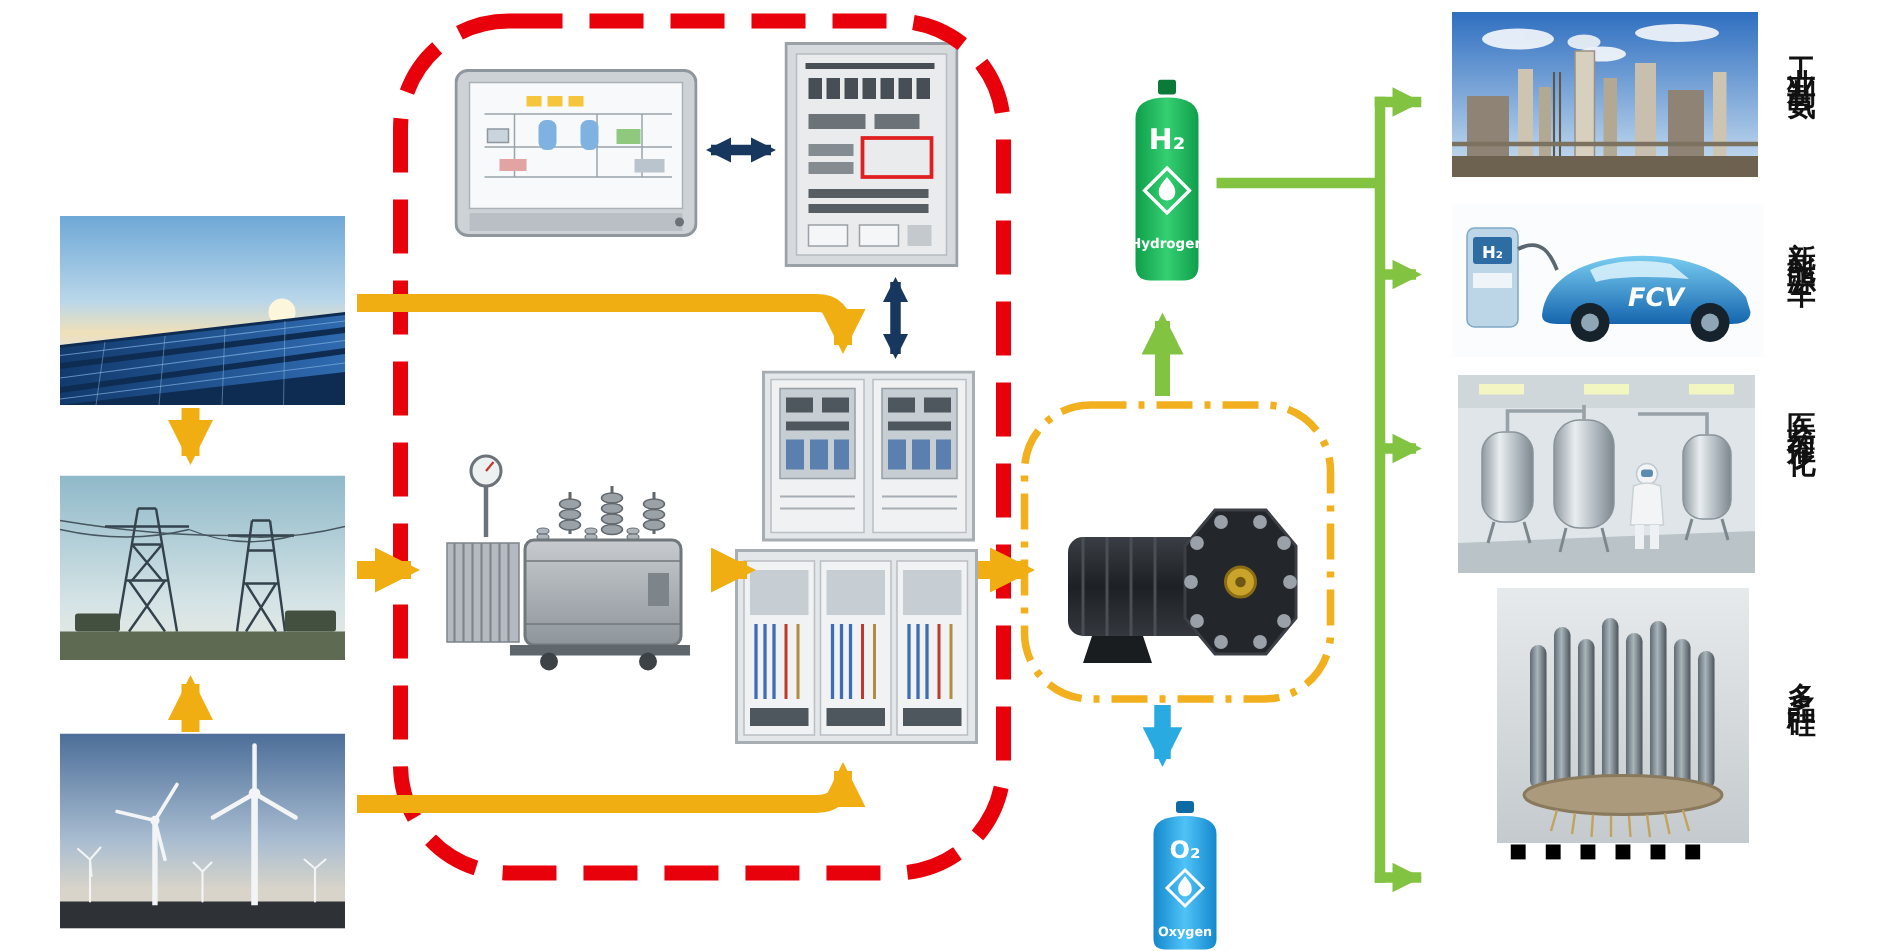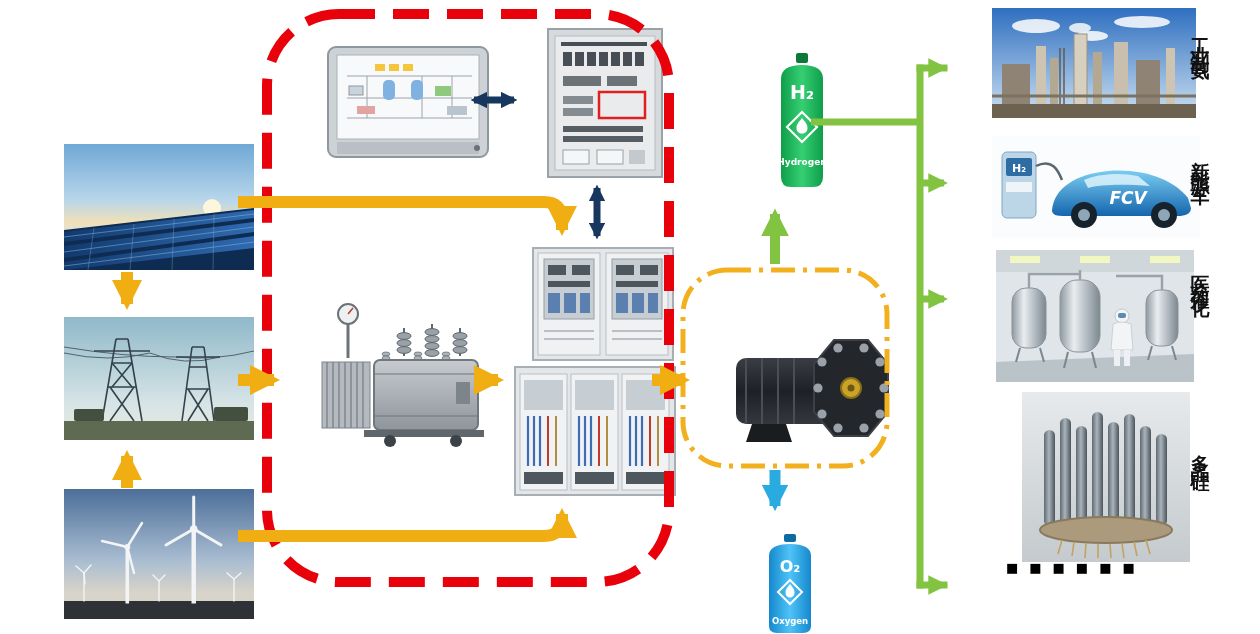--- a/index.html
+++ b/index.html
@@ -1,18 +1,18 @@
 <!DOCTYPE html>
 <html><head>
 <meta charset="utf-8">
 <style>
   html,body{margin:0;padding:0;background:#ffffff;}
   body{width:1260px;height:634px;overflow:hidden;font-family:"DejaVu Sans","Liberation Sans",sans-serif;}
   .canvas{position:relative;width:1260px;height:634px;background:#ffffff;}
-  .ph{position:absolute;margin-left:24px;}
+  .ph{position:absolute;}
   .ph svg{display:block;width:100%;height:100%;}
   .overlay{position:absolute;left:0;top:0;pointer-events:none;}
   .vlabel{
     position:absolute;width:26px;
     writing-mode:vertical-rl;text-orientation:upright;
     font-size:19px;font-weight:700;color:#111;letter-spacing:8px;line-height:1;
   }
   .dots{
     position:absolute;left:1006px;top:560px;width:180px;
     font-size:13px;font-weight:700;color:#000;letter-spacing:11px;
@@ -373,21 +373,21 @@
       </defs>
       <rect x="25" y="0" width="12" height="10" rx="2" fill="#0b7a39"></rect>
       <path d="M10,26 Q10,12 31,12 Q52,12 52,26 L52,124 Q52,134 42,134 L20,134 Q10,134 10,124 Z" fill="url(#h2g)"></path>
       <text x="31" y="46" text-anchor="middle" font-size="19" font-weight="bold" fill="#ffffff">H₂</text>
       <polygon points="31,59 46,74 31,89 16,74" fill="none" stroke="#ffffff" stroke-width="2.2"></polygon>
       <path d="M31,65 C34,69 36.5,71 36.5,75 C36.5,78.6 34,80.6 31,80.6 C28,80.6 25.5,78.6 25.5,75 C25.5,71 28,69 31,65 Z" fill="#ffffff"></path>
       <text x="31" y="112" text-anchor="middle" font-size="9" font-weight="bold" fill="#ffffff">Hydrogen</text>
     </svg>
   </div>
 
-  <div class="ph" style="left:736px;top:534px;width:60px;height:100px">
+  <div class="ph" style="left:760px;top:534px;width:60px;height:100px">
     <svg viewBox="0 0 60 100">
       <defs>
         <linearGradient id="o2g" x1="0" y1="0" x2="1" y2="0">
           <stop offset="0" stop-color="#1488cc"></stop>
             <stop offset="0.5" stop-color="#4fc3f7"></stop>
             <stop offset="1" stop-color="#1488cc"></stop>
         </linearGradient>
       </defs>
       <rect x="24" y="0" width="12" height="8" rx="2" fill="#0d6ba3"></rect>
       <path d="M9,22 Q9,10 30,10 Q51,10 51,22 L51,92 Q51,99 43,99 L17,99 Q9,99 9,92 Z" fill="url(#o2g)"></path>

